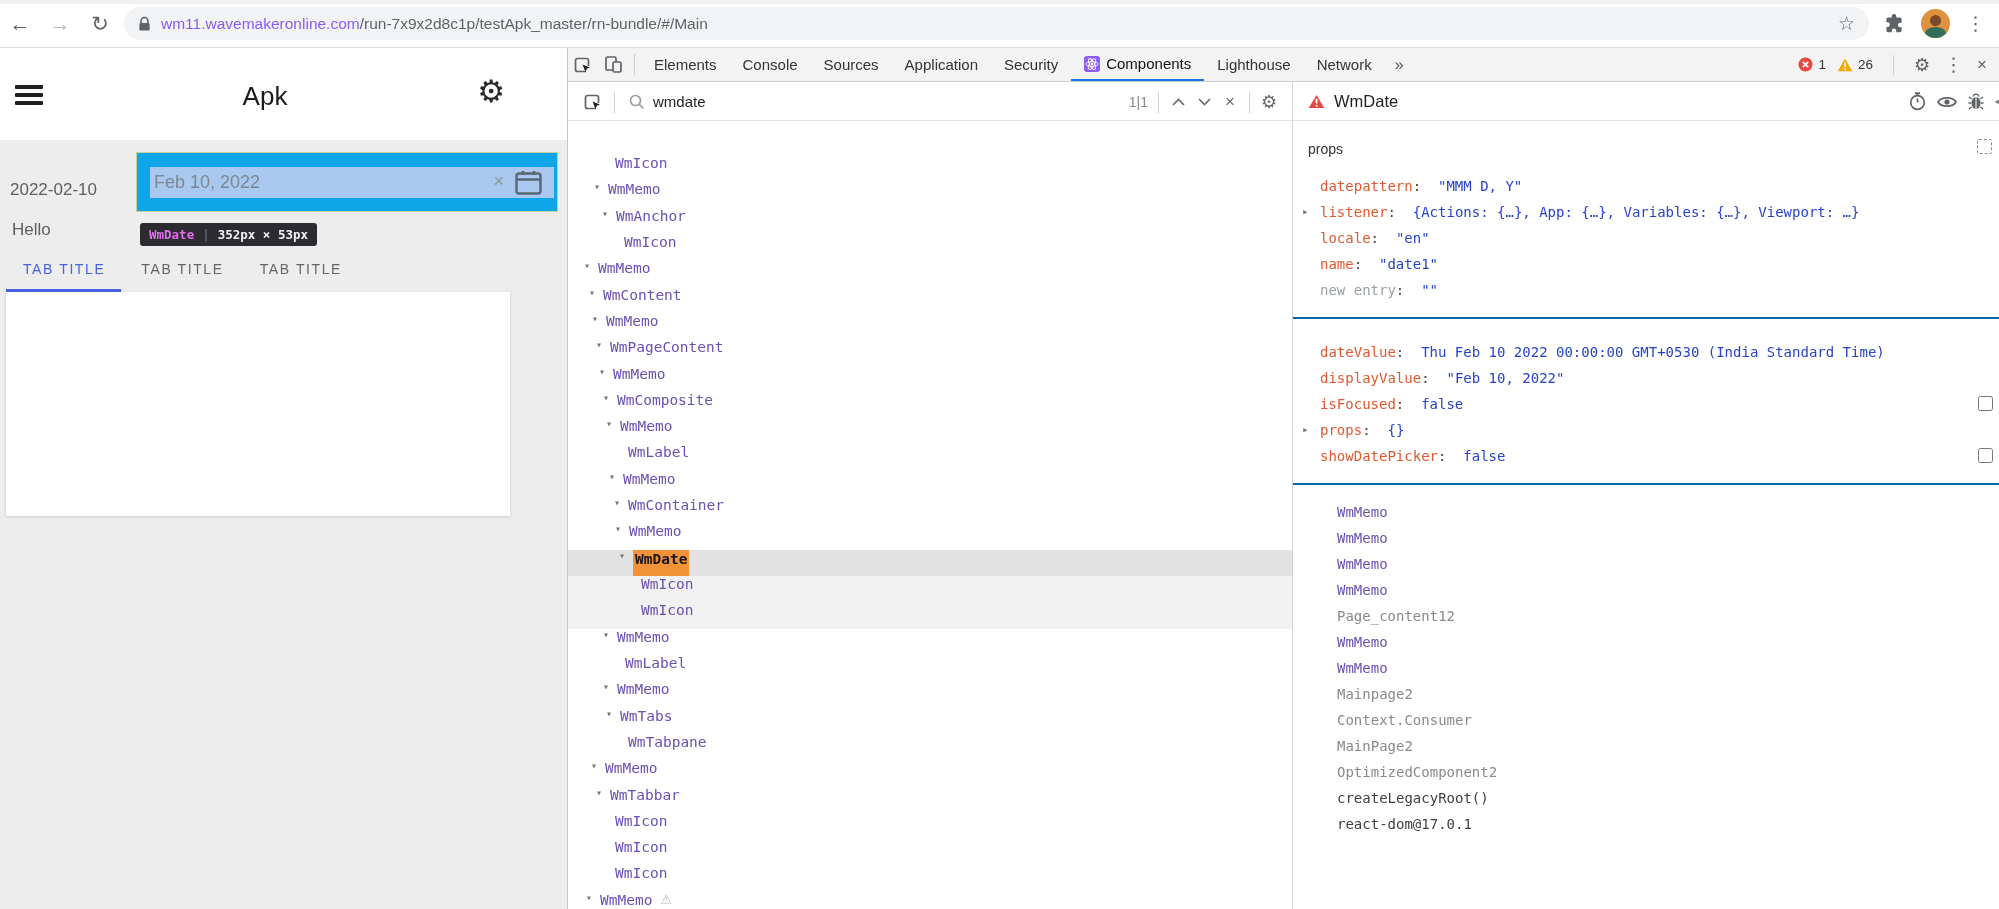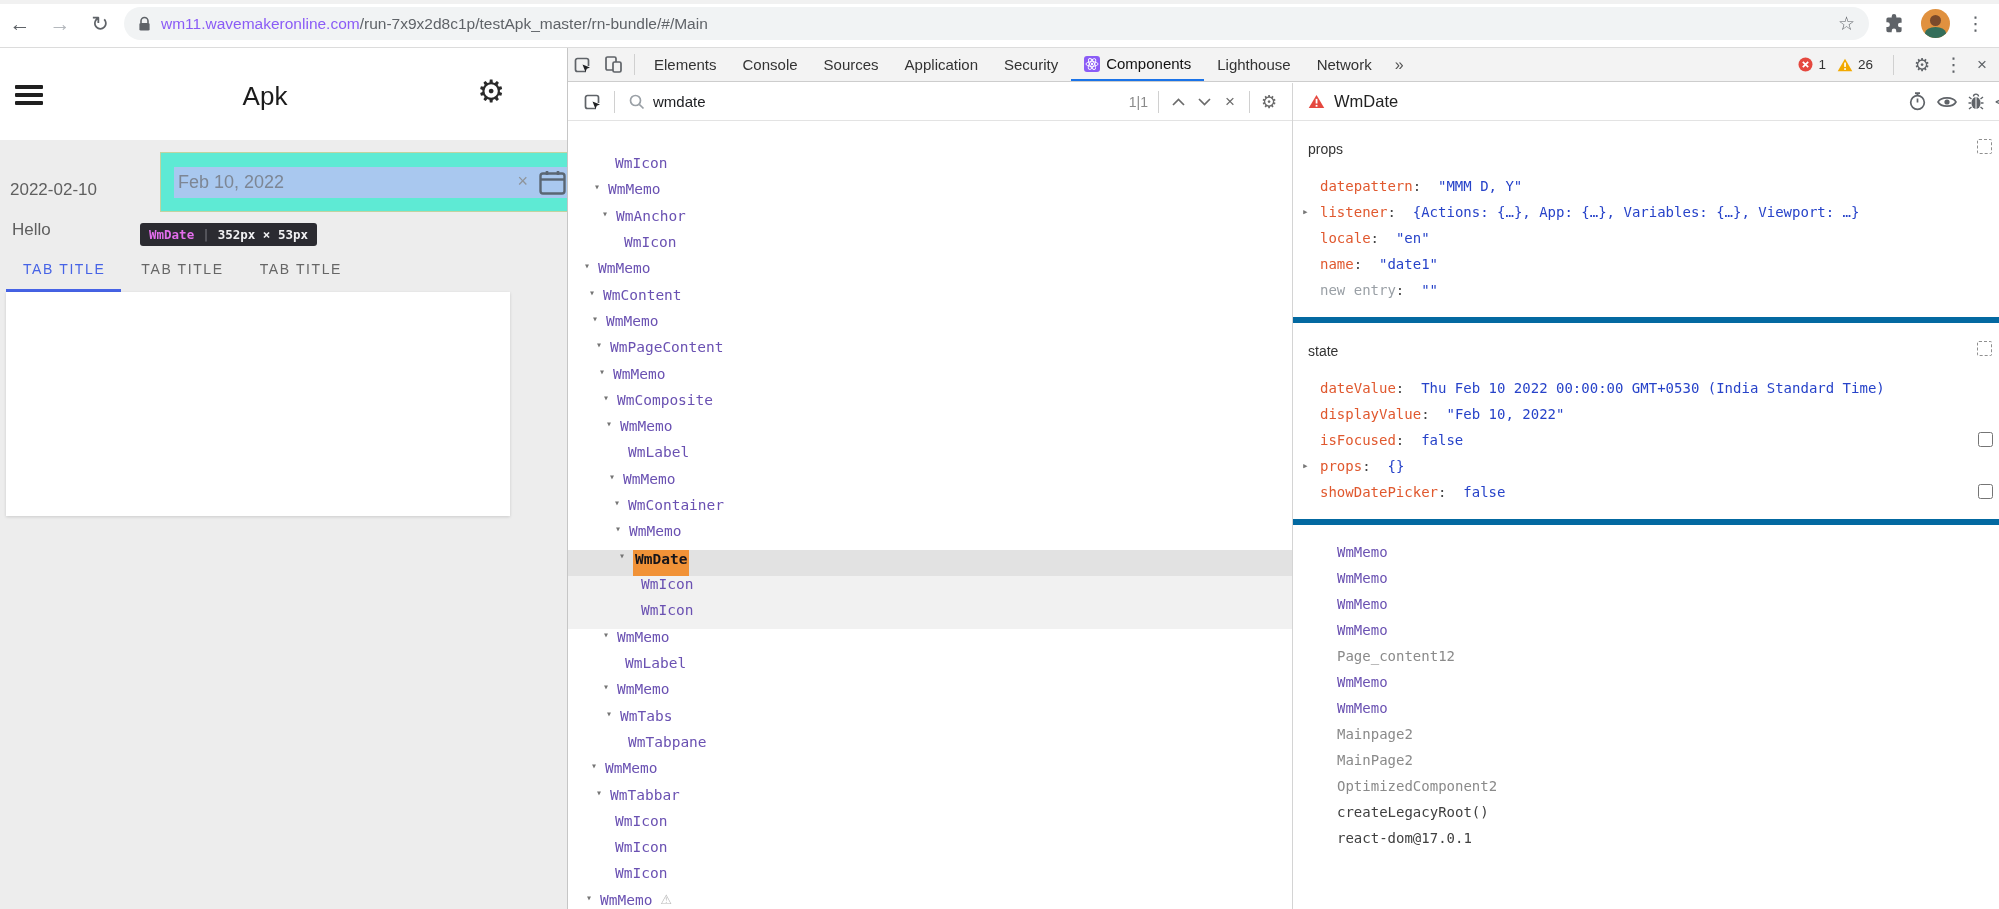--- a/index.html
+++ b/index.html
@@ -91,21 +91,21 @@
   .tree-row.selected .lbl.match { background:var(--match-orange,#f19237); color:#15141a; font-weight:bold; padding:1px 2px; }
   .tree-row.shaded { background:#f1f1f1; }
   .warn-glyph { color:#b9b9b9; font-size:13px; margin-left:8px; font-family:"DejaVu Sans",sans-serif; }
 
   #details-pane { flex:1; display:flex; flex-direction:column; overflow:hidden; }
   #details-header { height:38px; flex:none; border-bottom:1px solid #e3e3e3; display:flex; align-items:center; padding:0 0 0 15px; overflow:hidden; }
   #details-title { font-size:16.5px; color:#222; margin-left:9px; }
   #details-actions { margin-left:auto; display:flex; align-items:center; gap:11px; margin-right:-10px; flex:none; }
   #details-actions .code-glyph { font-family:"DejaVu Sans Mono",monospace; color:#5f6368; font-size:15px; letter-spacing:-2px; }
 
-  .section { border-bottom:6px solid #0369a1; padding:20px 13px 14px 0; position:relative; }
+  .section { border-bottom:2px solid #0369a1; padding:20px 13px 14px 0; position:relative; }
   .section-label { font-size:14px; color:#333; padding-left:15px; margin-bottom:16px; position:relative; }
   .copy-stub { position:absolute; right:-6px; top:-2px; width:15px; height:15px;
                border:1px dashed #8f8f8f; border-radius:2px; background:#fff; }
   .kv-row { position:relative; padding-left:27px; line-height:26px;
             font-family:"DejaVu Sans Mono",monospace; font-size:14px; white-space:nowrap; }
   .kv-row .expander { position:absolute; left:9px; color:#777; font-size:11px; }
   .kv-row .key { color:var(--key-orange,#e0582e); }
   .kv-row .key-new { color:#9aa0a6; }
   .kv-row .colon { color:#444; }
   .kv-row .value { color:var(--value-blue,#2743c9); }
@@ -160,21 +160,21 @@
         <i></i>
         <i></i>
         <i></i>
       </div>
     <div id="app-title">Apk</div>
     <div id="app-gear">⚙</div>
   </div>
 
   <div id="date-text-label">2022-02-10</div>
 
-  <div id="date-overlay-green" style="background: #5eead4; margin-left: 24px;">
+  <div id="date-overlay-green" style="background: #0ea5e9;">
     <div id="date-overlay-blue" style="background: rgb(169, 200, 239);">
       <span id="date-input-value">Feb 10, 2022</span>
       <span id="date-clear">×</span>
       <span id="cal-icon">
         <svg width="27" height="25" viewBox="0 0 27 25">
             <rect x="1.5" y="3.5" width="24" height="20" rx="2.5" fill="none" stroke="#5a6673" stroke-width="2.4"></rect>
             <line x1="1.5" y1="9.5" x2="25.5" y2="9.5" stroke="#5a6673" stroke-width="2.4"></line>
             <line x1="8" y1="1" x2="8" y2="5" stroke="#5a6673" stroke-width="2.6"></line>
             <line x1="19" y1="1" x2="19" y2="5" stroke="#5a6673" stroke-width="2.6"></line>
           </svg>
@@ -493,21 +493,20 @@
         <div>
             <div class="kv-row"><span class="key">datepattern</span><span class="colon">:&nbsp; </span><span class="value">"MMM D, Y"</span></div>
             <div class="kv-row"><span class="expander">▸</span><span class="key">listener</span><span class="colon">:&nbsp; </span><span class="value">{Actions: {…}, App: {…}, Variables: {…}, Viewport: …}</span></div>
             <div class="kv-row"><span class="key">locale</span><span class="colon">:&nbsp; </span><span class="value">"en"</span></div>
             <div class="kv-row"><span class="key">name</span><span class="colon">:&nbsp; </span><span class="value">"date1"</span></div>
             <div class="kv-row"><span class="key-new">new entry</span><span class="colon">:&nbsp; </span><span class="value">""</span></div>
           </div>
       </div>
 
       <div class="section">
-        <div class="section-label"><span>state</span><span class="copy-stub"></span></div>
         <div>
             <div class="kv-row"><span class="key">dateValue</span><span class="colon">:&nbsp; </span><span class="value">Thu Feb 10 2022 00:00:00 GMT+0530 (India Standard Time)</span></div>
             <div class="kv-row"><span class="key">displayValue</span><span class="colon">:&nbsp; </span><span class="value">"Feb 10, 2022"</span></div>
             <div class="kv-row"><span class="key">isFocused</span><span class="colon">:&nbsp; </span><span class="value">false</span><span class="checkbox-stub"></span></div>
             <div class="kv-row"><span class="expander">▸</span><span class="key">props</span><span class="colon">:&nbsp; </span><span class="value">{}</span></div>
             <div class="kv-row"><span class="key">showDatePicker</span><span class="colon">:&nbsp; </span><span class="value">false</span><span class="checkbox-stub"></span></div>
           </div>
       </div>
 
       <div class="section" id="rendered-by" style="border-bottom:none">
@@ -530,20 +529,23 @@
             <div class="rb-row">
               <span class="rb-component">WmMemo</span>
             </div>
             <div class="rb-row">
               <span class="rb-component">WmMemo</span>
             </div>
             <div class="rb-row">
               <span class="rb-muted">Mainpage2</span>
             </div>
             <div class="rb-row">
+              <span class="rb-muted">Context.Consumer</span>
+            </div>
+            <div class="rb-row">
               <span class="rb-muted">MainPage2</span>
             </div>
             <div class="rb-row">
               <span class="rb-muted">OptimizedComponent2</span>
             </div>
             <div class="rb-row">
               <span class="rb-plain">createLegacyRoot()</span>
             </div>
             <div class="rb-row">
               <span class="rb-plain">react-dom@17.0.1</span>

